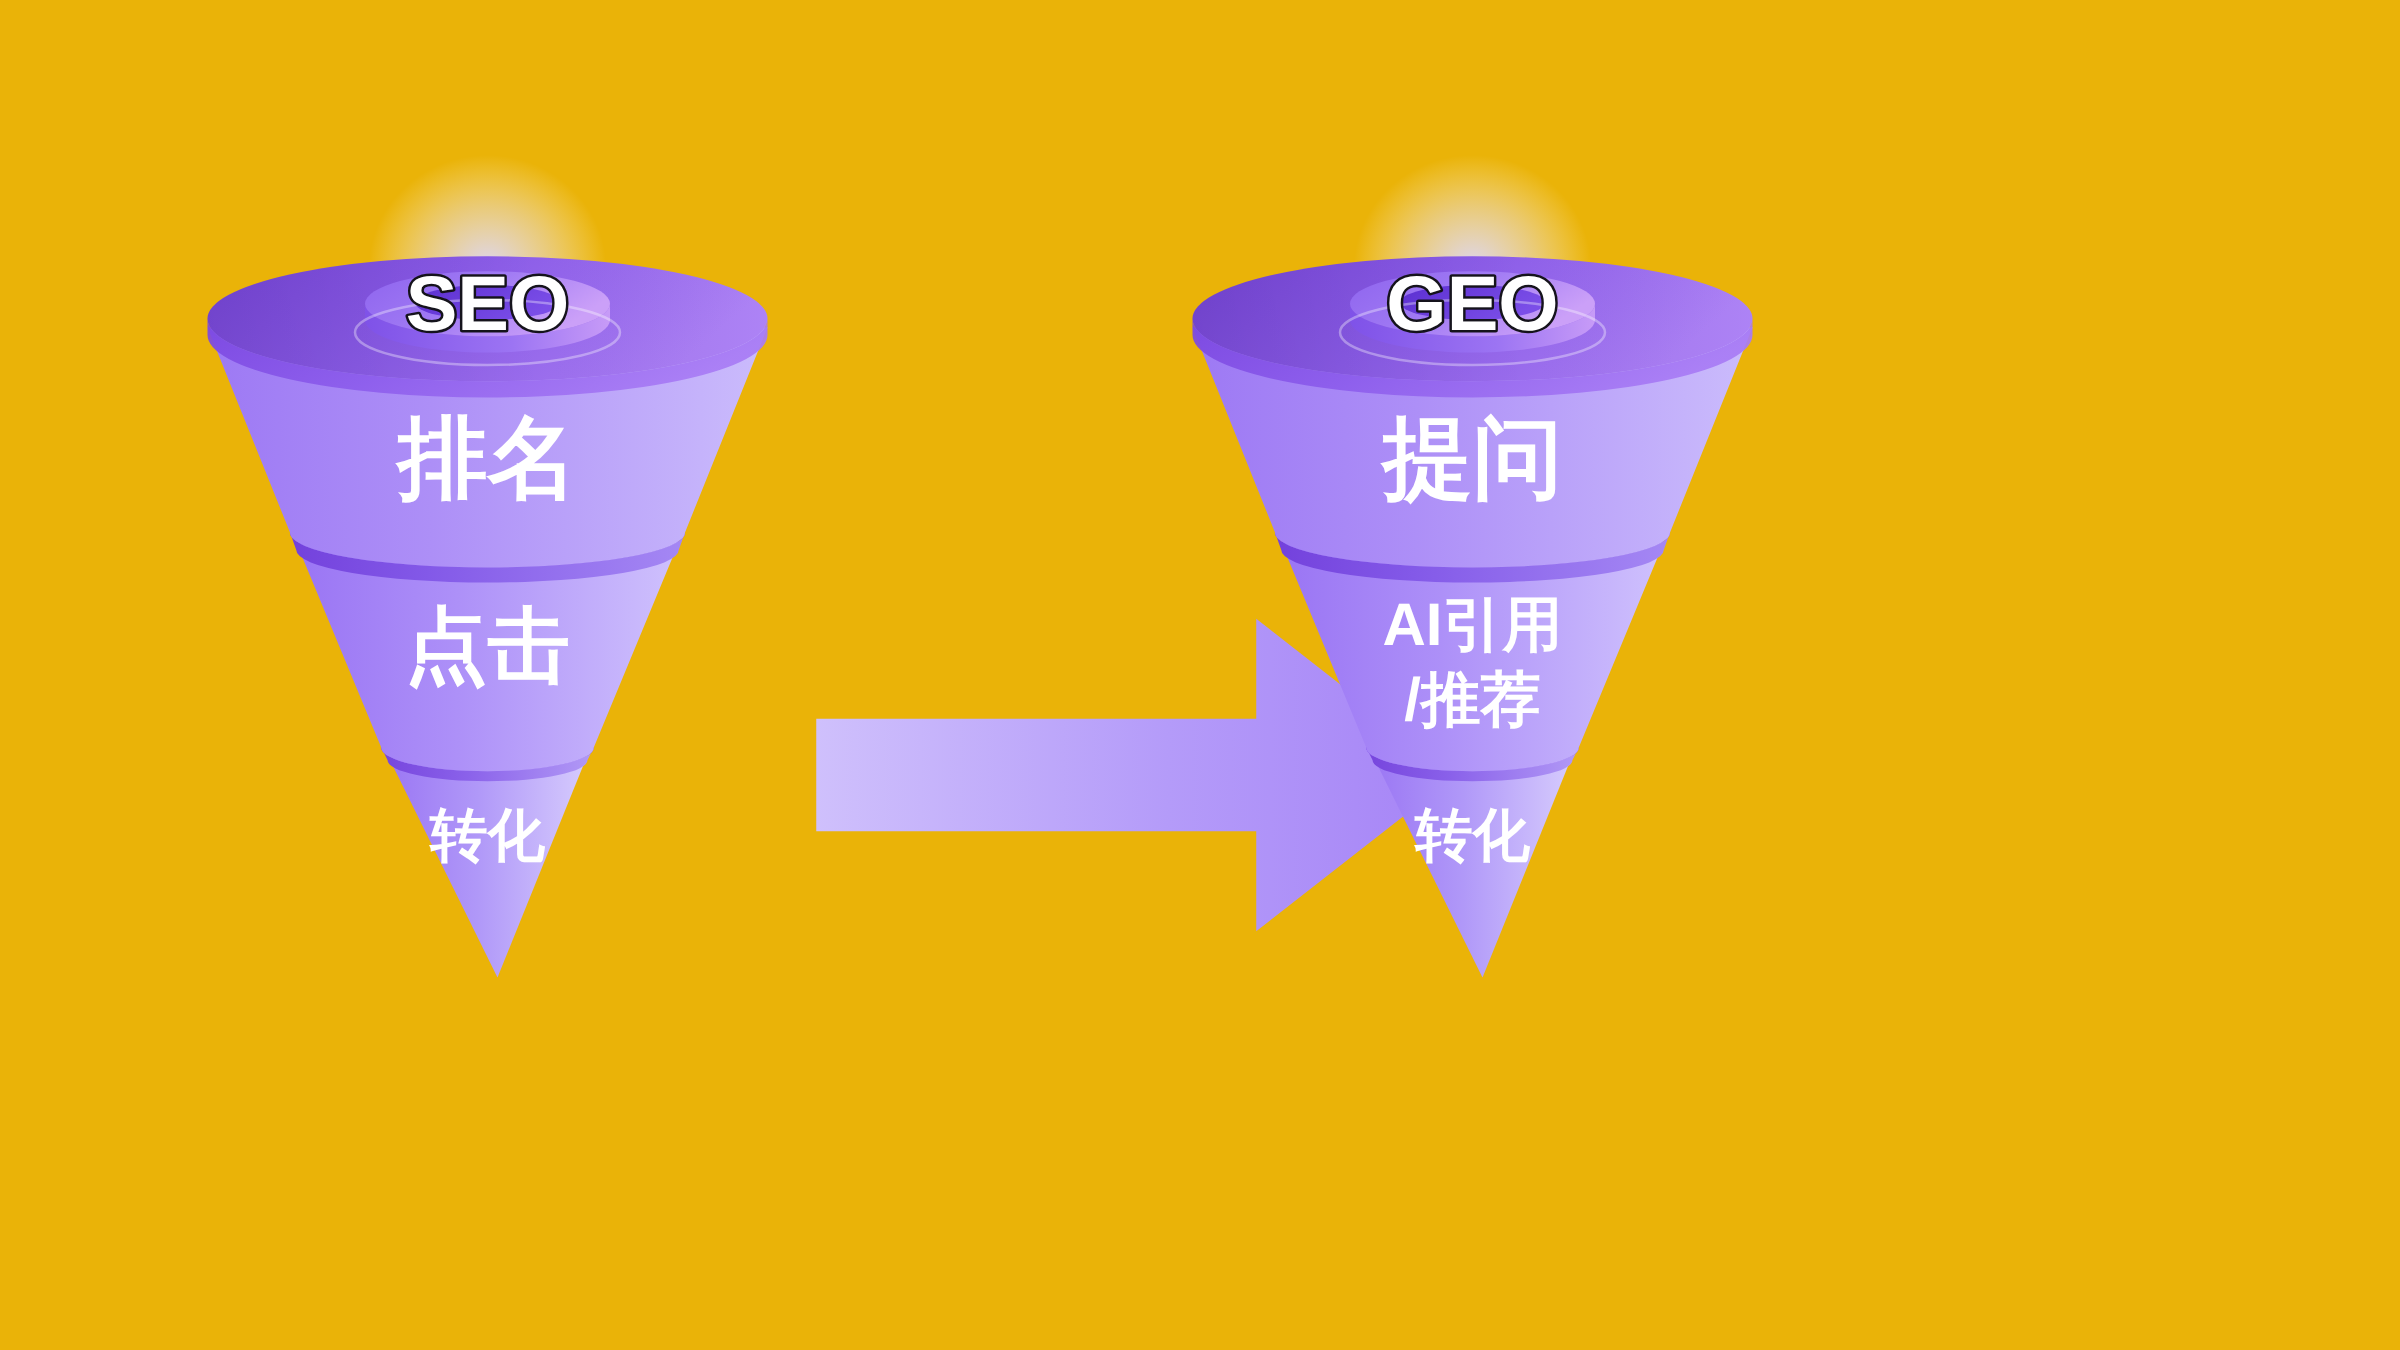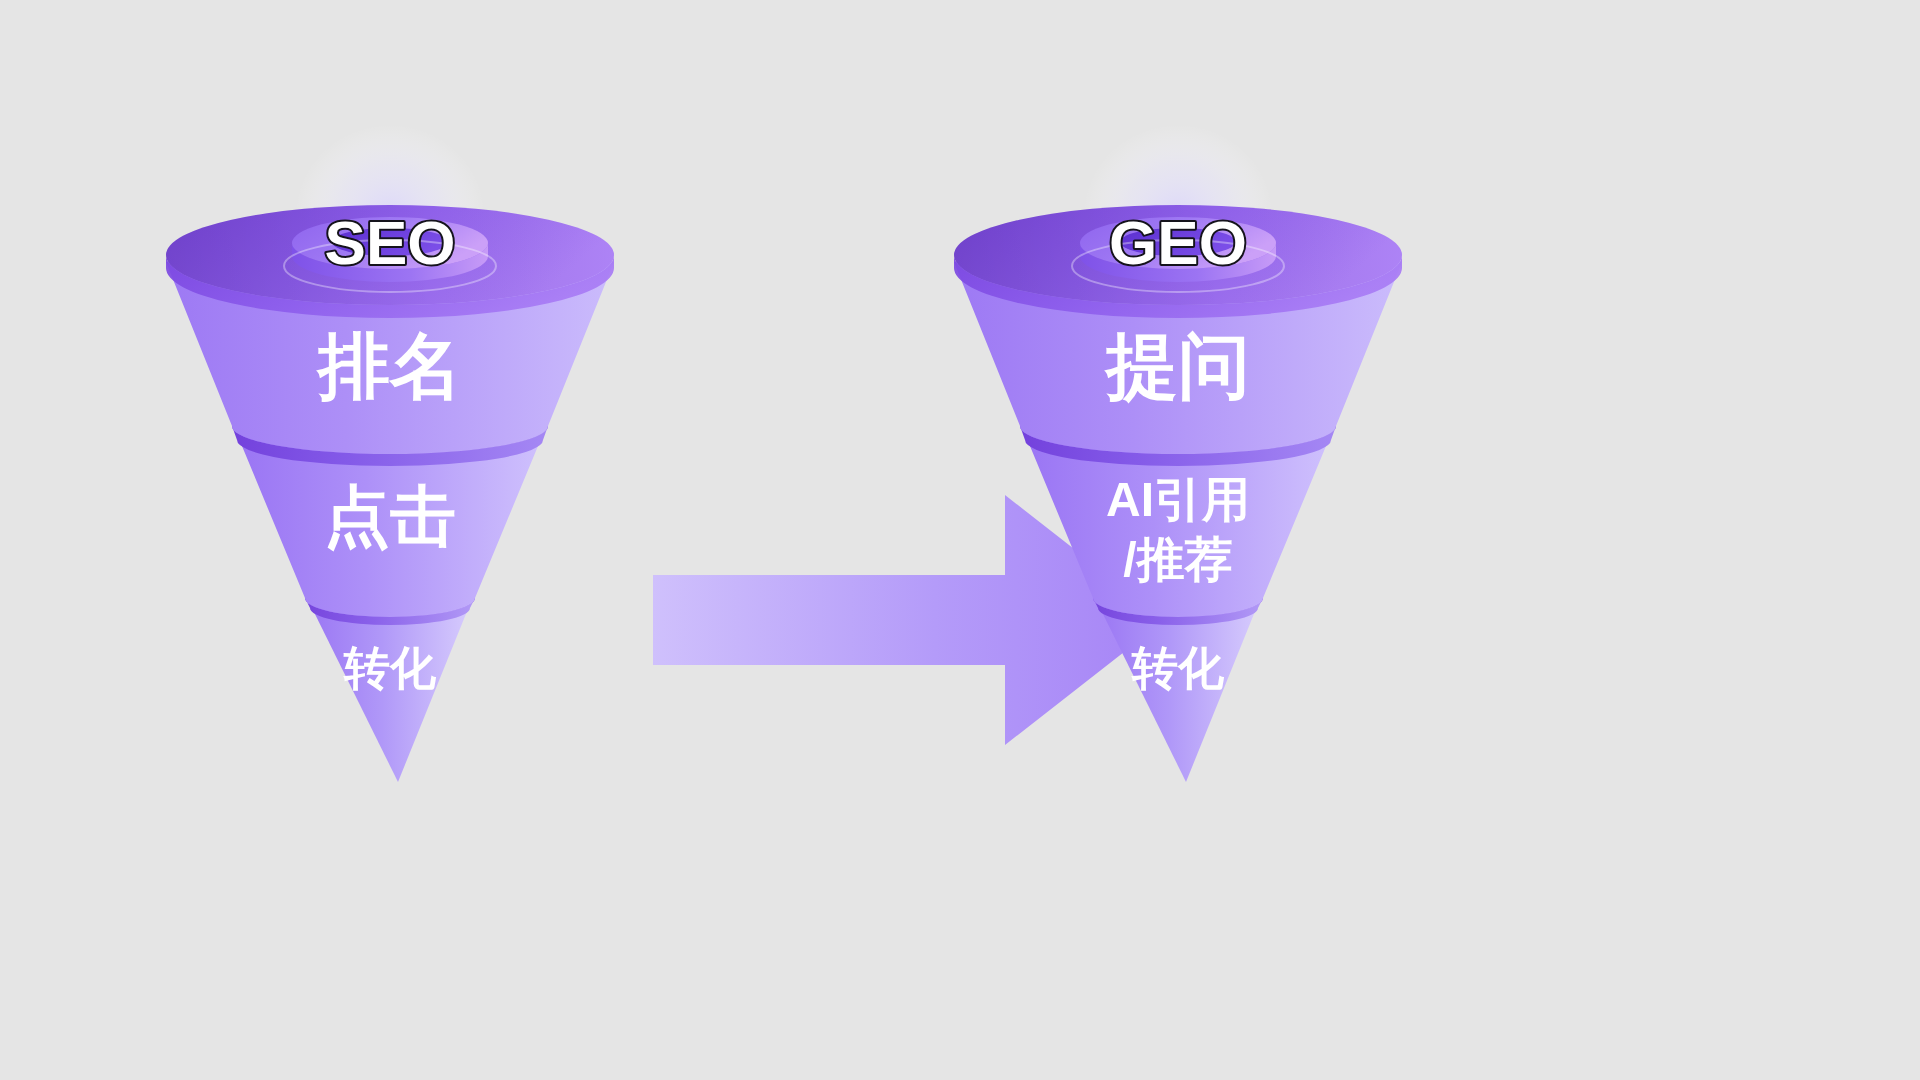--- a/index.html
+++ b/index.html
@@ -10,21 +10,21 @@
   body {
     width: 1920px;
     height: 1080px;
     overflow: hidden;
     font-family: "Liberation Sans", "DejaVu Sans", sans-serif;
     position: relative;
   }
   #stage {
     position: absolute;
     inset: 0;
-    background: #e5e5e5;
+    background: #eab308;
   }
   svg.scene {
     position: absolute;
     left: 0;
     top: 0;
     width: 1920px;
     height: 1080px;
     display: block;
   }
   .funnel-label {

